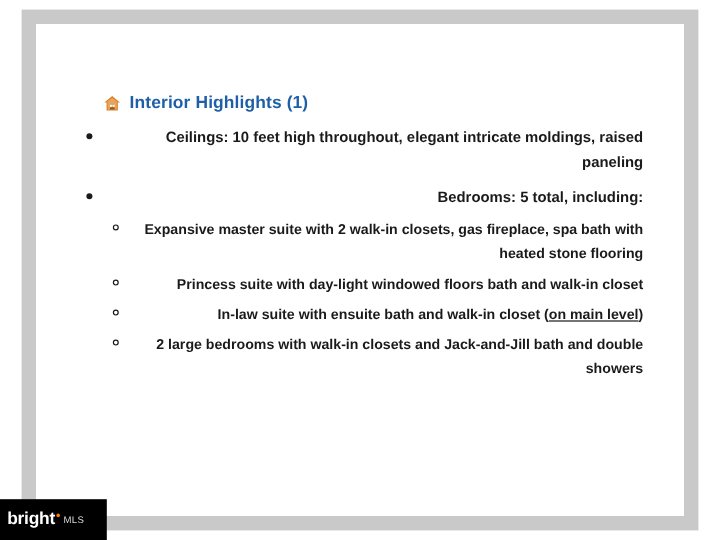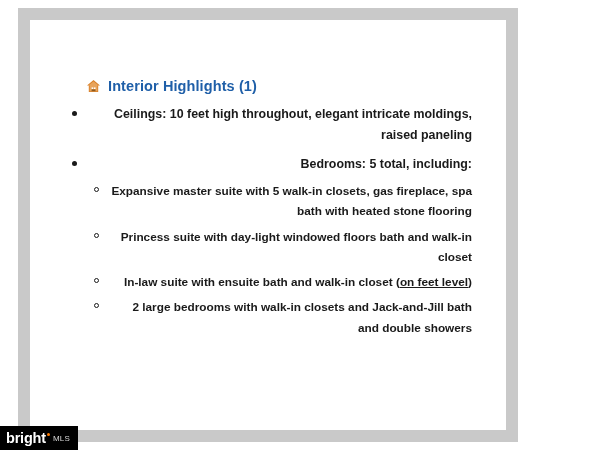--- a/index.html
+++ b/index.html
@@ -16,21 +16,21 @@
   .stage {
     position: relative;
     width: 600px;
     height: 450px;
     background: #ffffff;
   }
   .frame {
     position: absolute;
     left: 18px;
     top: 8px;
-    width: 500px;
+    width: 564px;
     height: 434px;
     background: #c9c9c9;
     box-sizing: border-box;
     padding: 12px;
   }
   .page {
     position: relative;
     width: 100%;
     height: 100%;
     background: #ffffff;
@@ -104,24 +104,24 @@
     border-radius: 50%;
     border: 1px solid #1a1a1a;
     box-sizing: border-box;
     background: transparent;
   }
   .underline { text-decoration: underline; }
   .watermark {
     position: absolute;
     left: 0;
     bottom: 0;
-    height: 24px;
+    height: 34px;
     display: flex;
     align-items: center;
-    padding: 0 8px 0 6px;
+    padding: 0 19px 0 6px;
     background: #000000;
     color: #ffffff;
   }
   .wm-text {
     font-size: 14.5px;
     font-weight: bold;
     letter-spacing: -0.2px;
     line-height: 1;
   }
   .wm-dot {
@@ -164,29 +164,29 @@
         <li>
           <span class="bullet"></span>
           <span>Ceilings: 10 feet high throughout, elegant intricate moldings, raised paneling</span>
         </li>
         <li>
           <span class="bullet"></span>
           <span>Bedrooms: 5 total, including:</span>
           <ul class="level2">
             <li>
               <span class="bullet-hollow"></span>
-              <span>Expansive master suite with 5 walk-in closets, gas fireplace, spa bath with heated stone flooring</span>
+              <span>Expansive master suite with 2 walk-in closets, gas fireplace, spa bath with heated stone flooring</span>
             </li>
             <li>
               <span class="bullet-hollow"></span>
               <span>Princess suite with day-light windowed floors bath and walk-in closet</span>
             </li>
             <li>
               <span class="bullet-hollow"></span>
-              <span>In-law suite with ensuite bath and walk-in closet (<span class="underline">on feet level</span>)</span>
+              <span>In-law suite with ensuite bath and walk-in closet (<span class="underline">on main level</span>)</span>
             </li>
             <li>
               <span class="bullet-hollow"></span>
               <span>2 large bedrooms with walk-in closets and Jack-and-Jill bath and double showers</span>
             </li>
           </ul>
         </li>
       </ul>
 
     </div>

